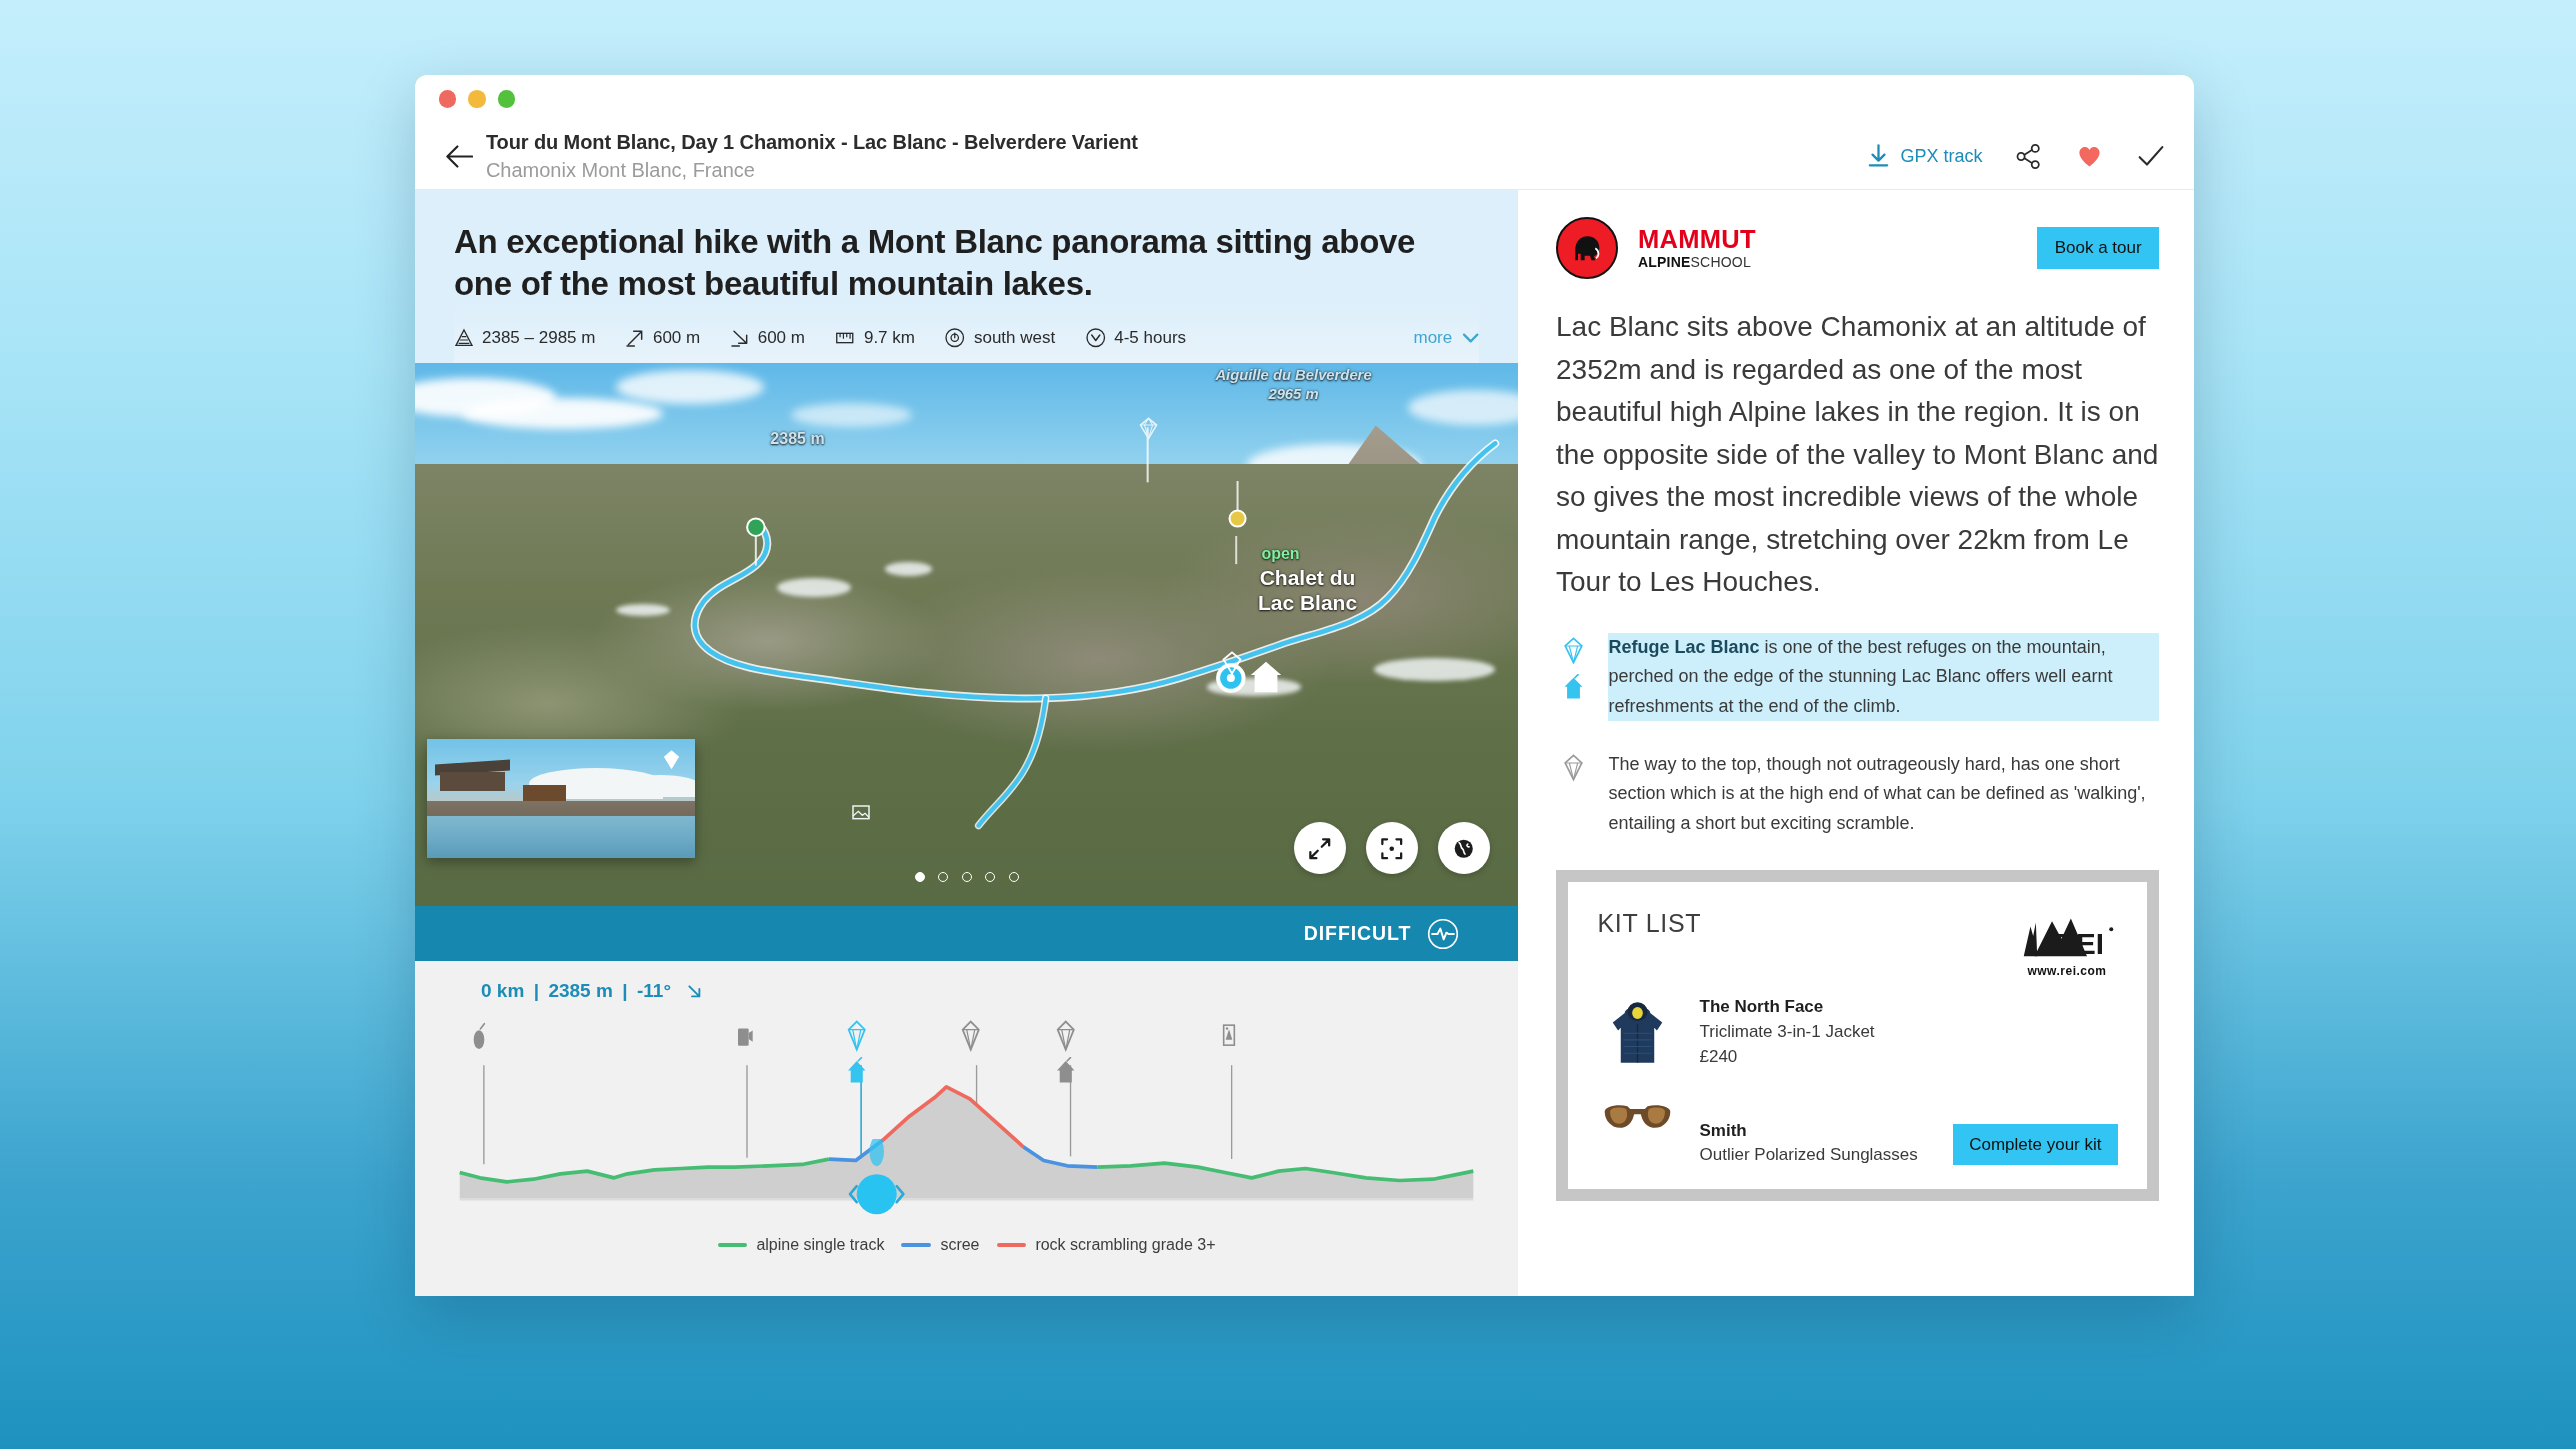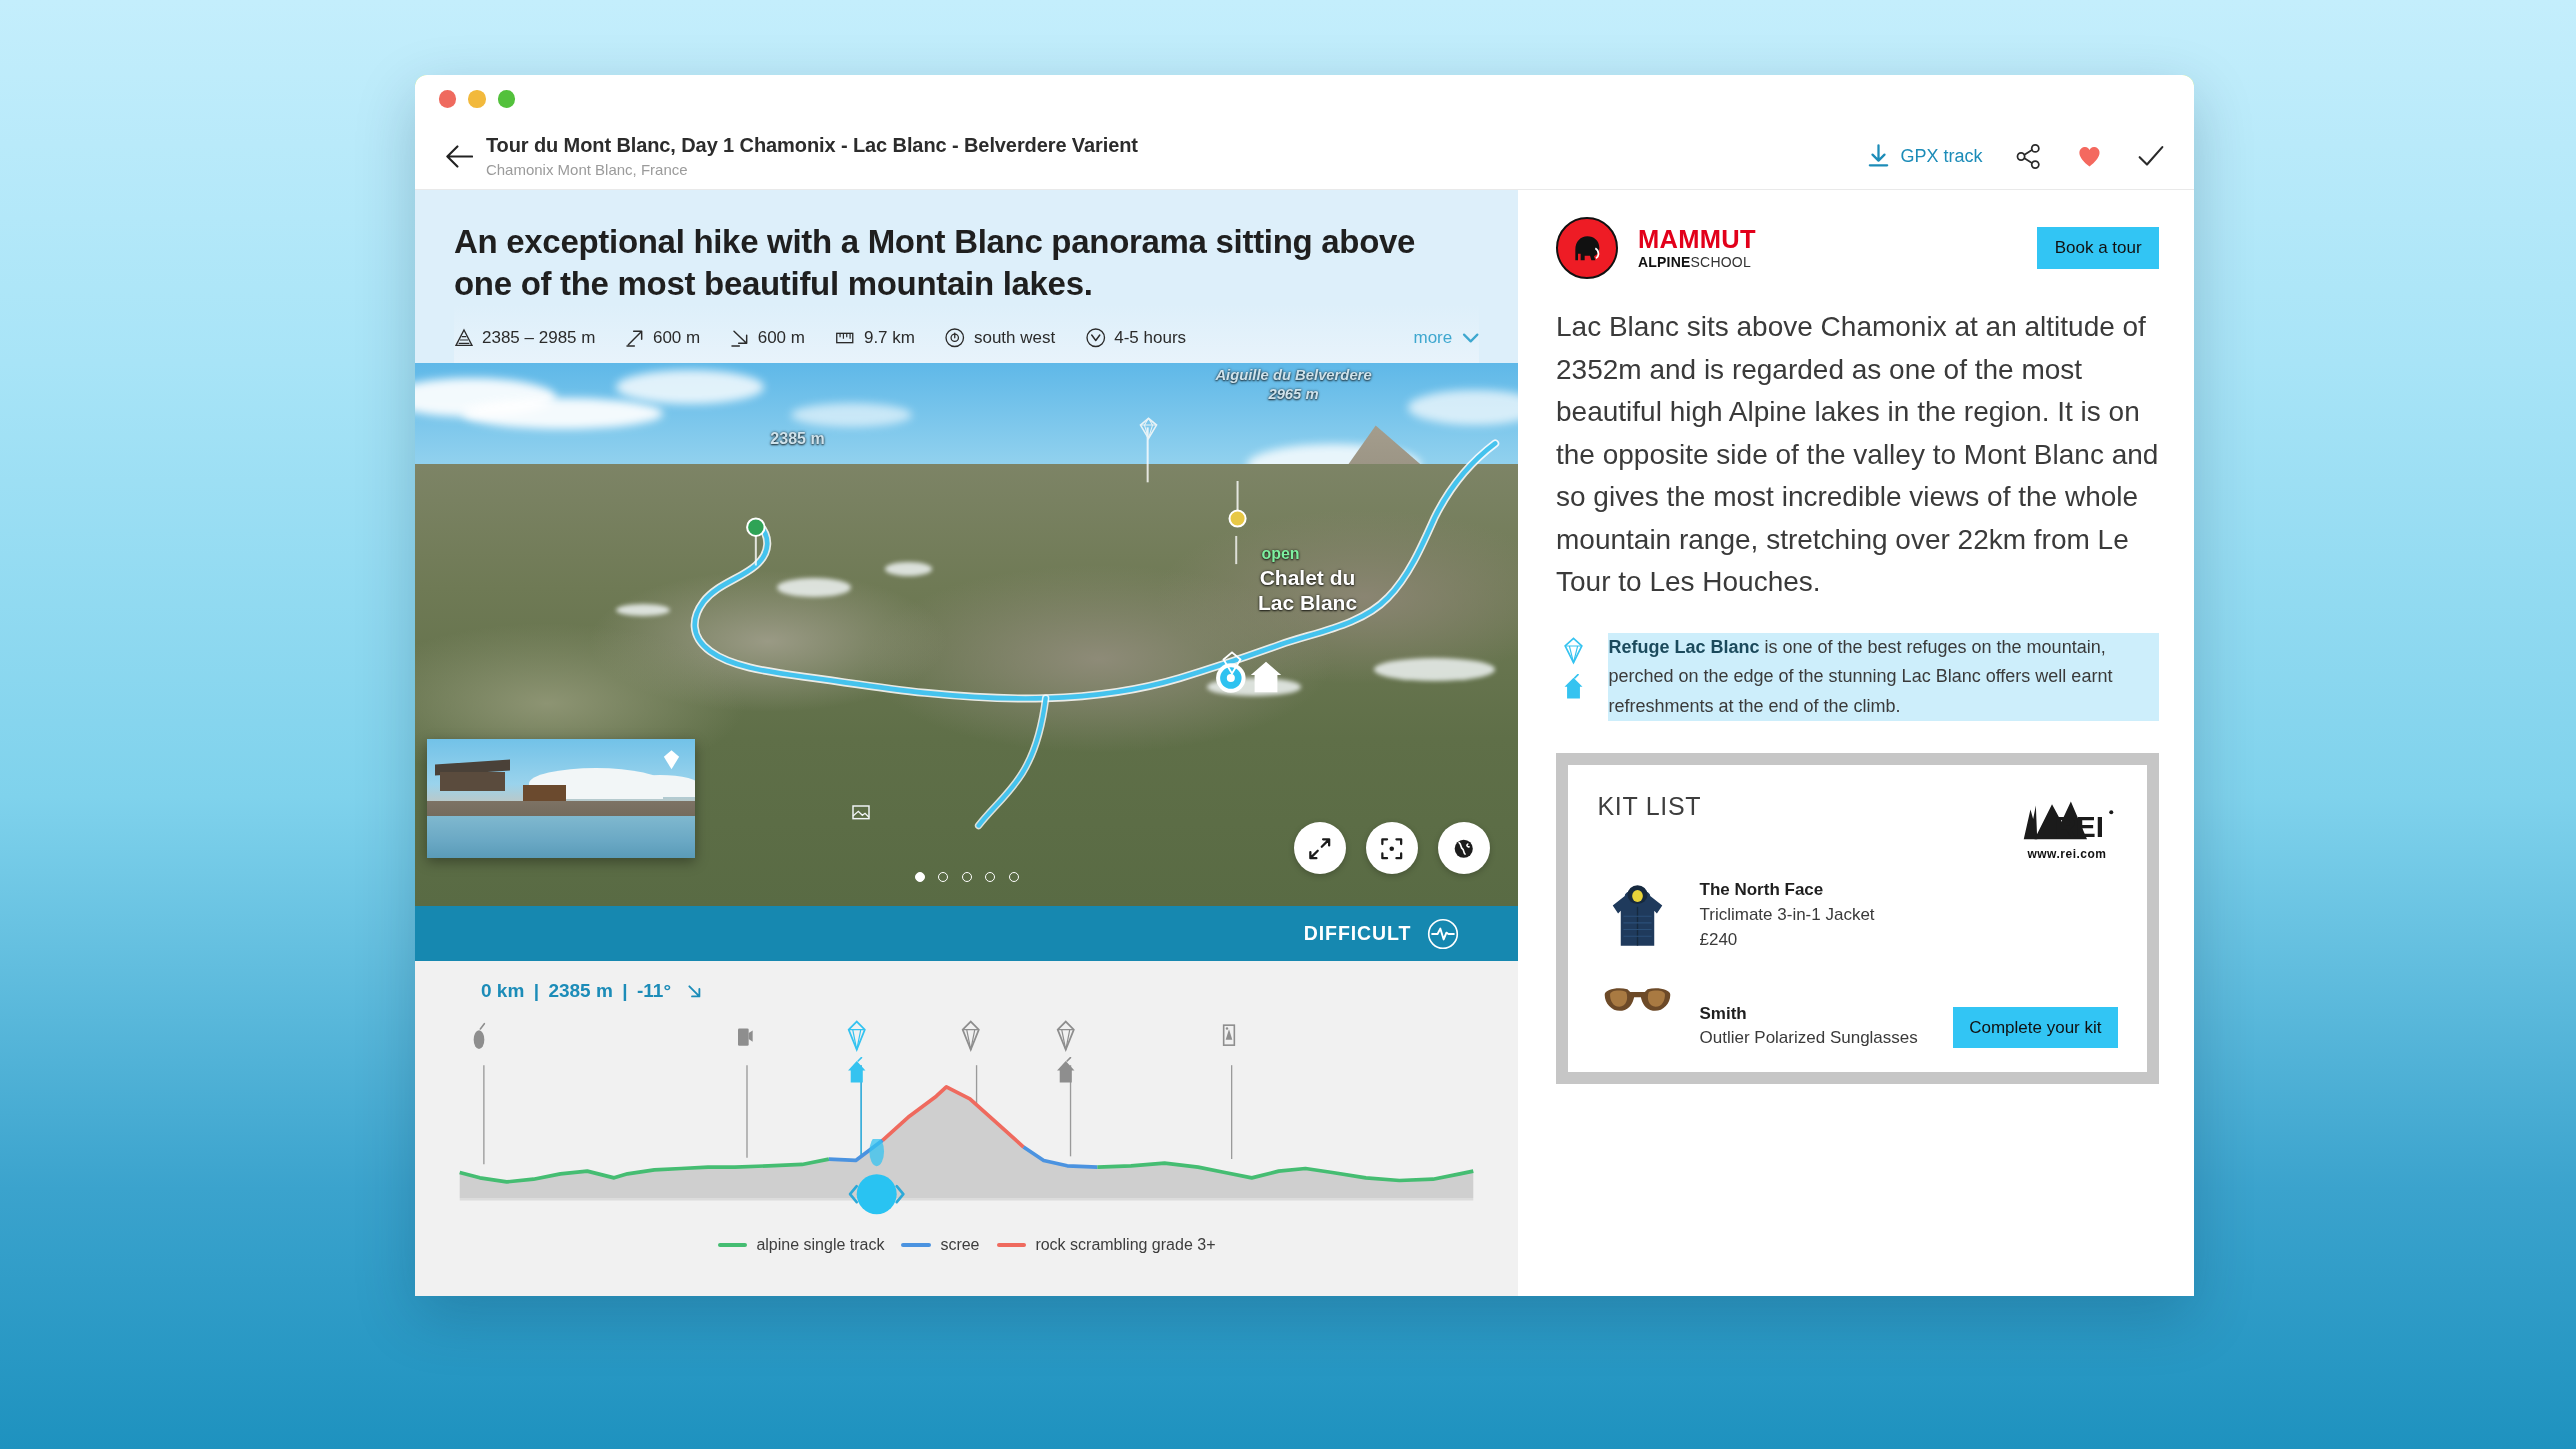--- a/index.html
+++ b/index.html
@@ -47,21 +47,21 @@
     width: 36px; height: 36px;
     display: flex; align-items: center; justify-content: center;
     flex: 0 0 auto; cursor: pointer;
   }
   .header-titles { margin-left: 9.4px; flex: 1 1 auto; }
   .header-title {
     font-size: 20px; font-weight: bold; color: #2c2c2c;
     letter-spacing: -0.1px; line-height: 1.2;
   }
   .header-sub {
-    font-size: 15px; color: #9b9b9b; margin-top: 4px; line-height: 1.2;
+    font-size: 20px; color: #9b9b9b; margin-top: 4px; line-height: 1.2;
   }
   .header-actions { display: flex; align-items: center; gap: 29.5px; }
   .gpx {
     display: flex; align-items: center; gap: 10.7px;
     color: #1c8cb8; font-size: 18px; cursor: pointer;
   }
   .icon-btn { cursor: pointer; display: flex; align-items: center; justify-content: center; width: 32px; height: 32px;}
 
   
   .body-split { display: flex; height: calc(100% - 115px); }
@@ -572,20 +572,29 @@
               <path d="M4 14 L30 14 M10.5 14 L17 40 M23.5 14 L17 40" stroke="#35c3f0" stroke-width="1.8"></path>
             </svg>
             <svg width="23" height="27" viewBox="0 0 34 42">
               <path d="M17 6 L31 20 L27 20 L27 38 L7 38 L7 20 L3 20 Z" fill="#35c3f0"></path>
               <path d="M19 6 L24 1" stroke="#35c3f0" stroke-width="2.6" stroke-linecap="round"></path>
             </svg>
           </div>
           <div class="tiptext hl"><b>Refuge Lac Blanc</b><span> is one of the best refuges on the mountain, perched on the edge of the stunning Lac Blanc offers well earnt refreshments at the end of the climb.</span></div>
         </div>
 
+        <div class="tipbox">
+          <div class="tipicons">
+            <svg width="23" height="29.5" viewBox="0 0 34 46">
+              <path d="M4 14 L17 2 L30 14 L17 40 Z" fill="none" stroke="#9a9a9a" stroke-width="2.6"></path>
+              <path d="M4 14 L30 14 M10.5 14 L17 40 M23.5 14 L17 40" stroke="#9a9a9a" stroke-width="1.8"></path>
+            </svg>
+          </div>
+          <div class="tiptext">The way to the top, though not outrageously hard, has one short section which is at the high end of what can be defined as 'walking', entailing a short but exciting scramble.</div>
+        </div>
 
         <div class="kitcard">
           <div class="kitinner">
             <div class="kithead">
               <div class="kittitle">KIT LIST</div>
               <div class="rei">
                 <svg width="101" height="50" viewBox="0 0 150 74">
                   <path d="M30 70 L10 70 L20 26 L24 40 L28 20 Z" fill="#1b1b1b"></path>
                   <path d="M52 70 L26 70 L52 18 L66 44 L80 14 L104 70 Z" fill="#1b1b1b"></path>
                   <text x="56" y="66" font-family="Liberation Sans, sans-serif" font-size="44" font-weight="bold" fill="#1b1b1b">REI</text>

